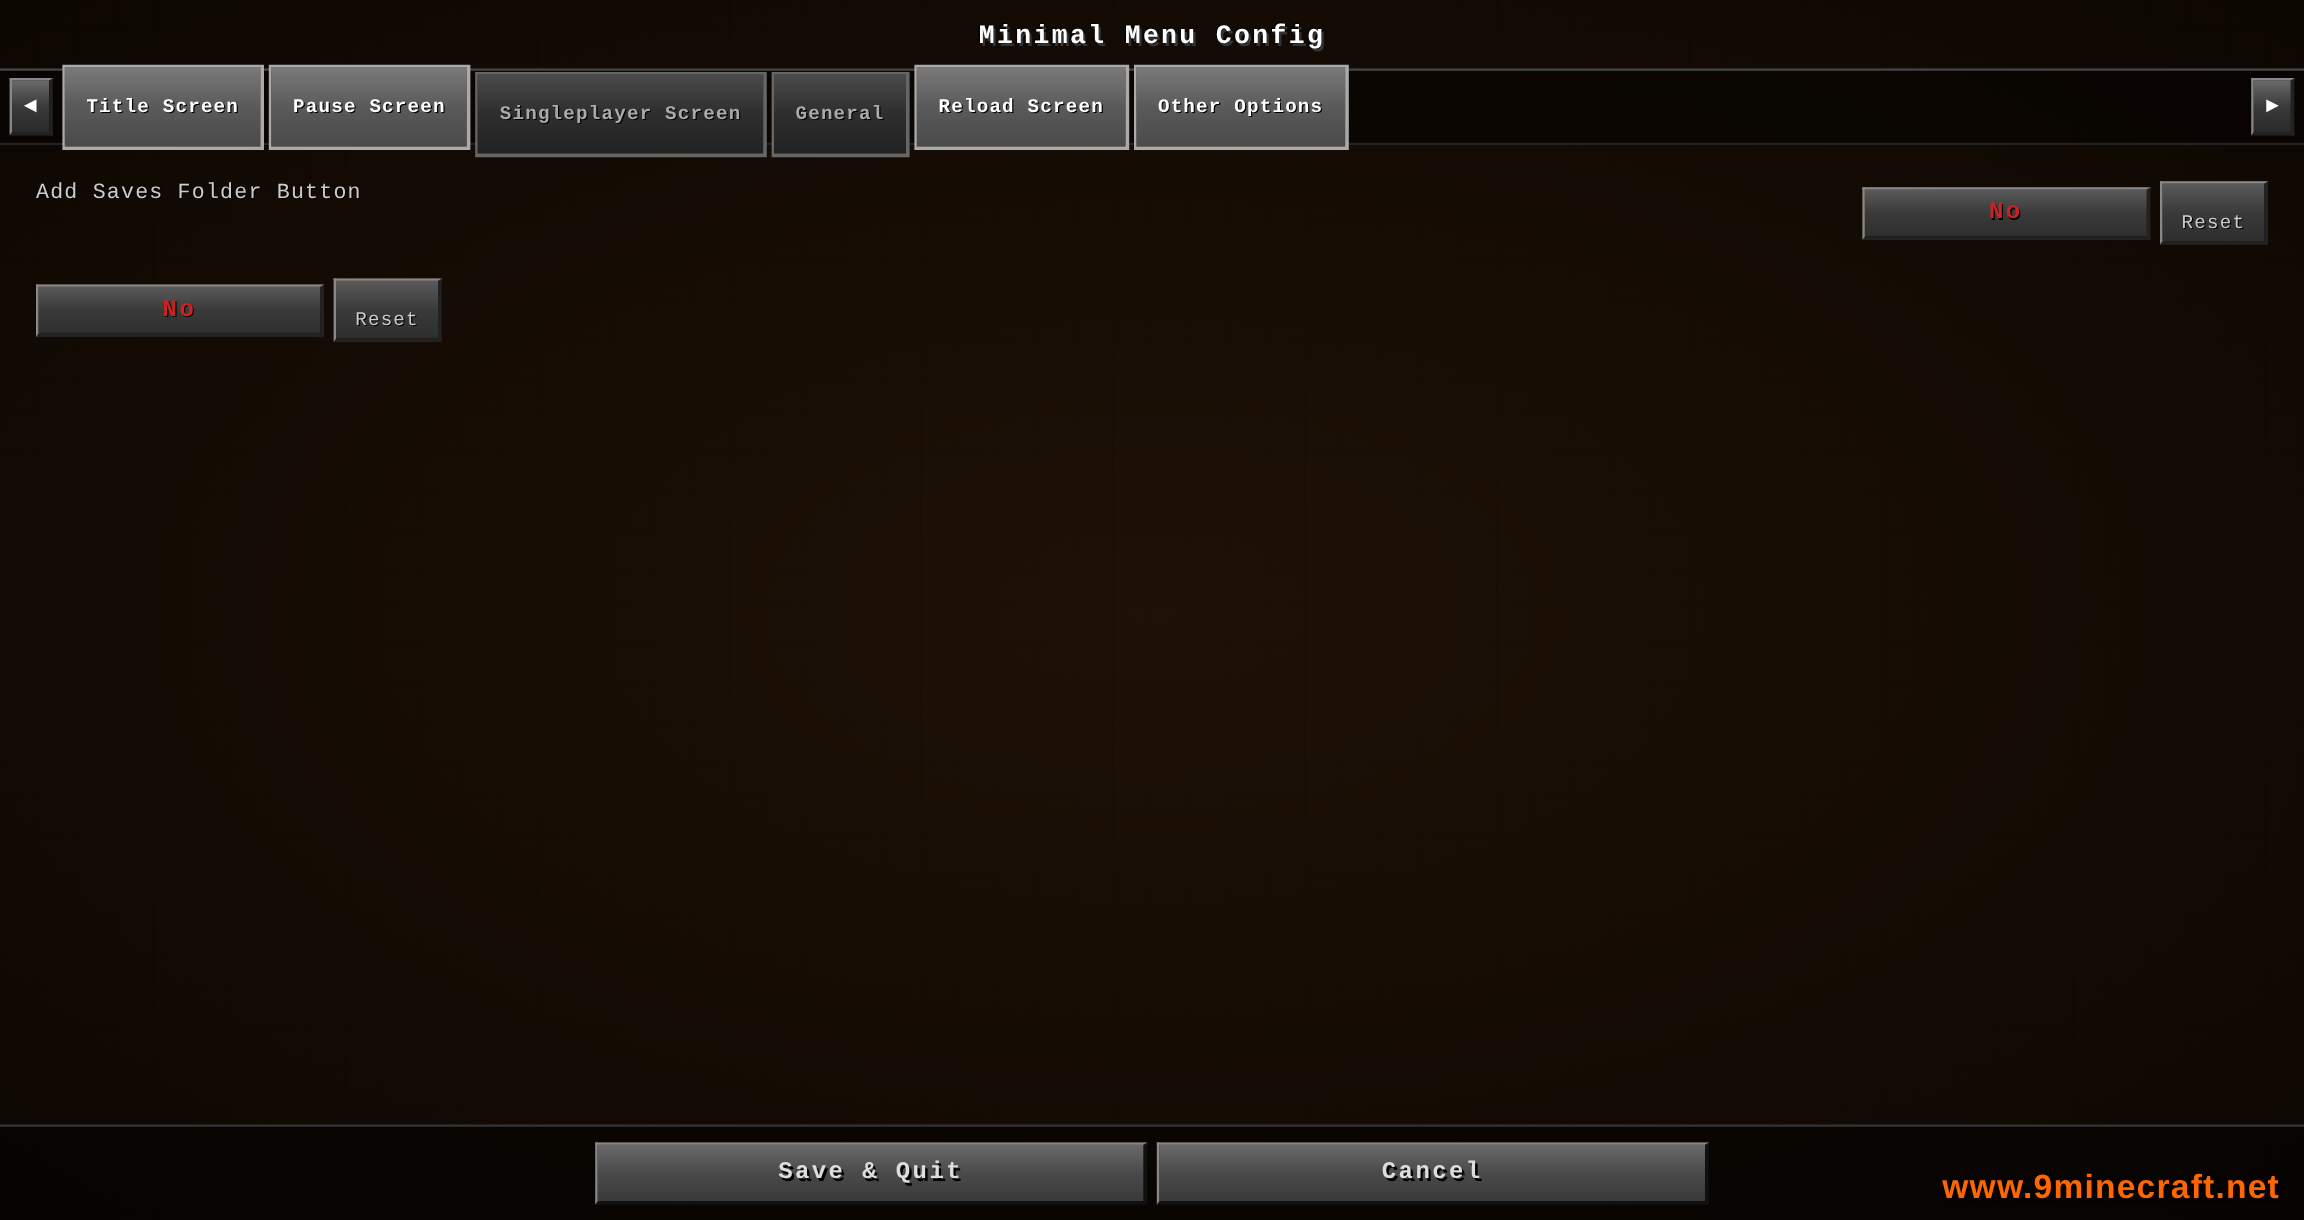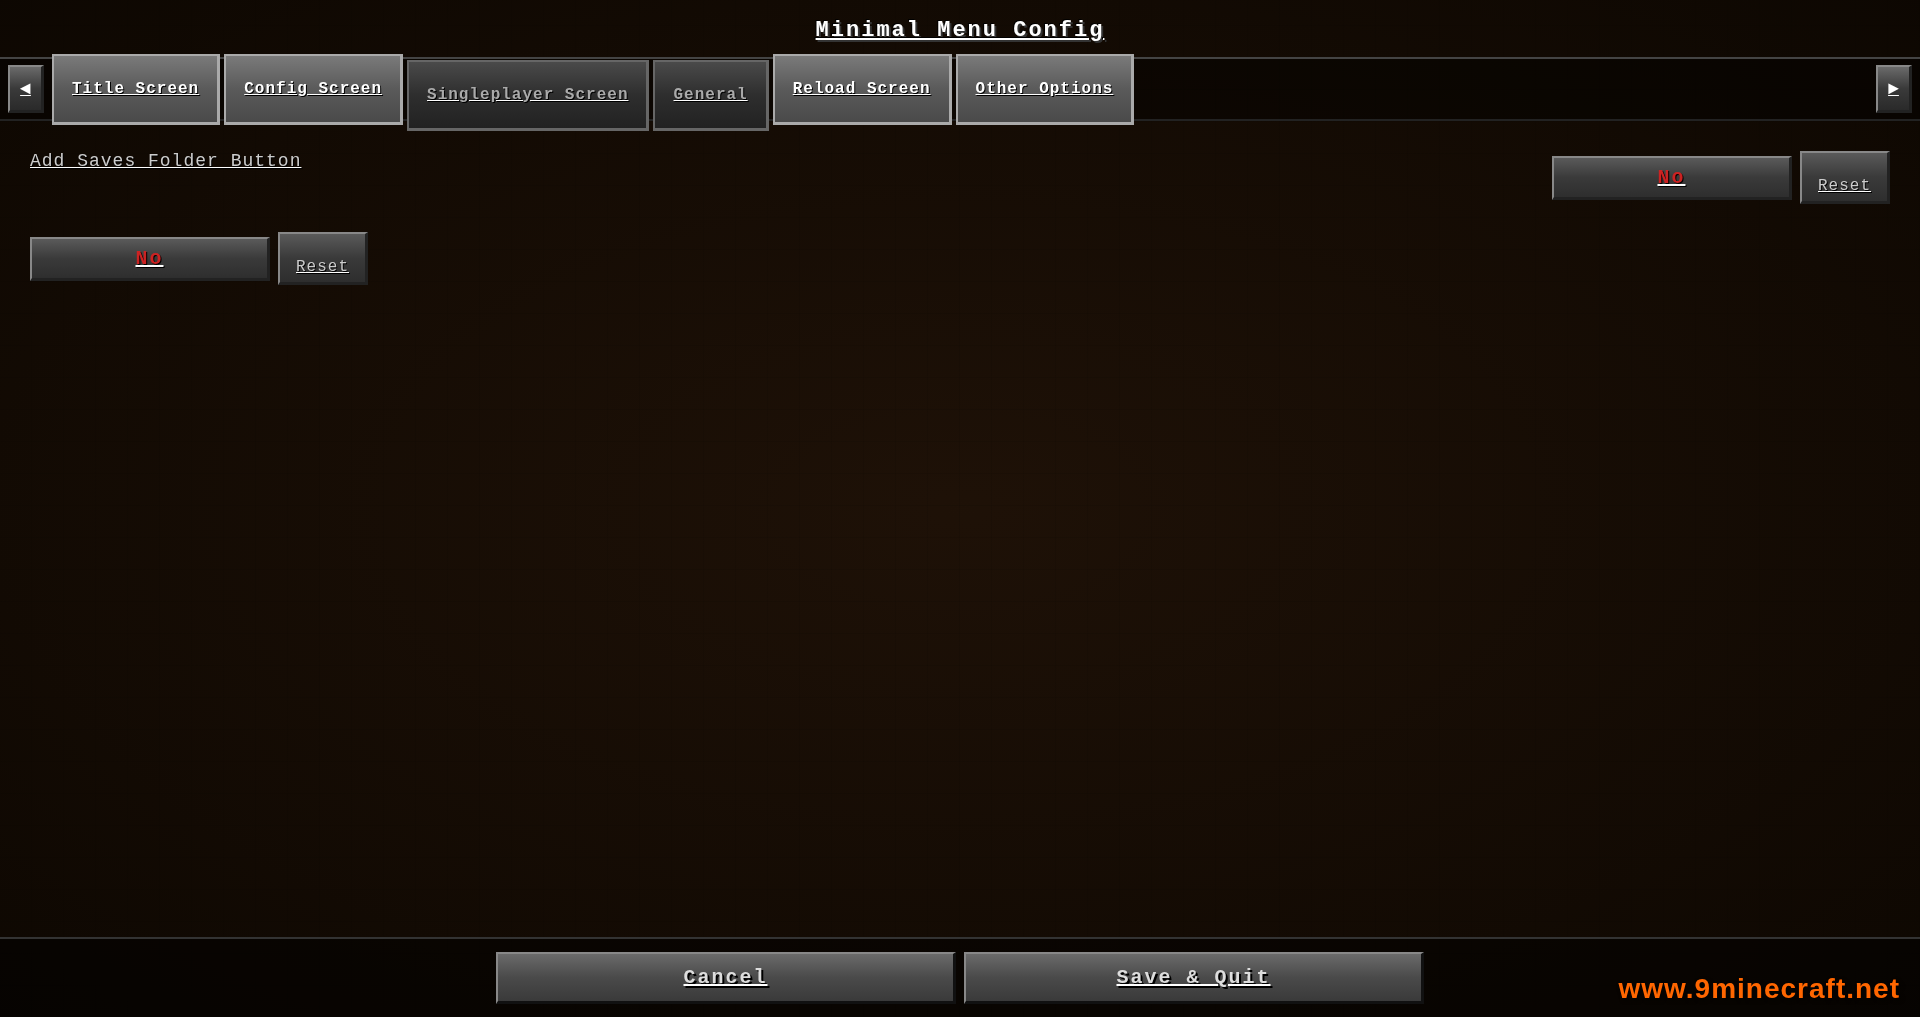--- a/index.html
+++ b/index.html
@@ -44,21 +44,20 @@
       z-index: 0;
     }
 
     .page-wrapper {
       position: relative;
       z-index: 1;
       width: 1920px;
       height: 1017px;
       display: flex;
       flex-direction: column;
-      text-decoration: underline;
     }
 
     
     .page-title {
       text-align: center;
       padding: 18px 0 14px 0;
       font-size: 22px;
       letter-spacing: 2px;
       color: #ffffff;
       text-shadow: 2px 2px 0px #333, -1px -1px 0px #000;
@@ -251,21 +250,21 @@
 <body>
 
 <div class="page-wrapper">
 
   <div class="page-title">Minimal Menu Config</div>
 
   <div class="tab-bar">
     <div class="nav-arrow">◄</div>
     <div class="tabs-container">
       <div class="tab active">Title Screen</div>
-      <div class="tab active">Config Screen</div>
+      <div class="tab active">Pause Screen</div>
       <div class="tab inactive">Singleplayer Screen</div>
       <div class="tab inactive">General</div>
       <div class="tab active">Reload Screen</div>
       <div class="tab active">Other Options</div>
     </div>
     <div class="nav-arrow">►</div>
   </div>
 
   <div class="content-area">
 
@@ -281,19 +280,19 @@
       <div class="option-controls">
         <div class="toggle-button">No</div>
         <button class="reset-button">Reset</button>
       </div>
     </div>
 
   </div>
 
   <div class="bottom-bar">
     <div class="bottom-buttons">
+      <button class="bottom-btn">Save &amp; Quit</button>
       <button class="bottom-btn">Cancel</button>
-      <button class="bottom-btn">Save &amp; Quit</button>
     </div>
     <div class="watermark">www.9minecraft.net</div>
   </div>
 
 </div>
 
 </body></html>

